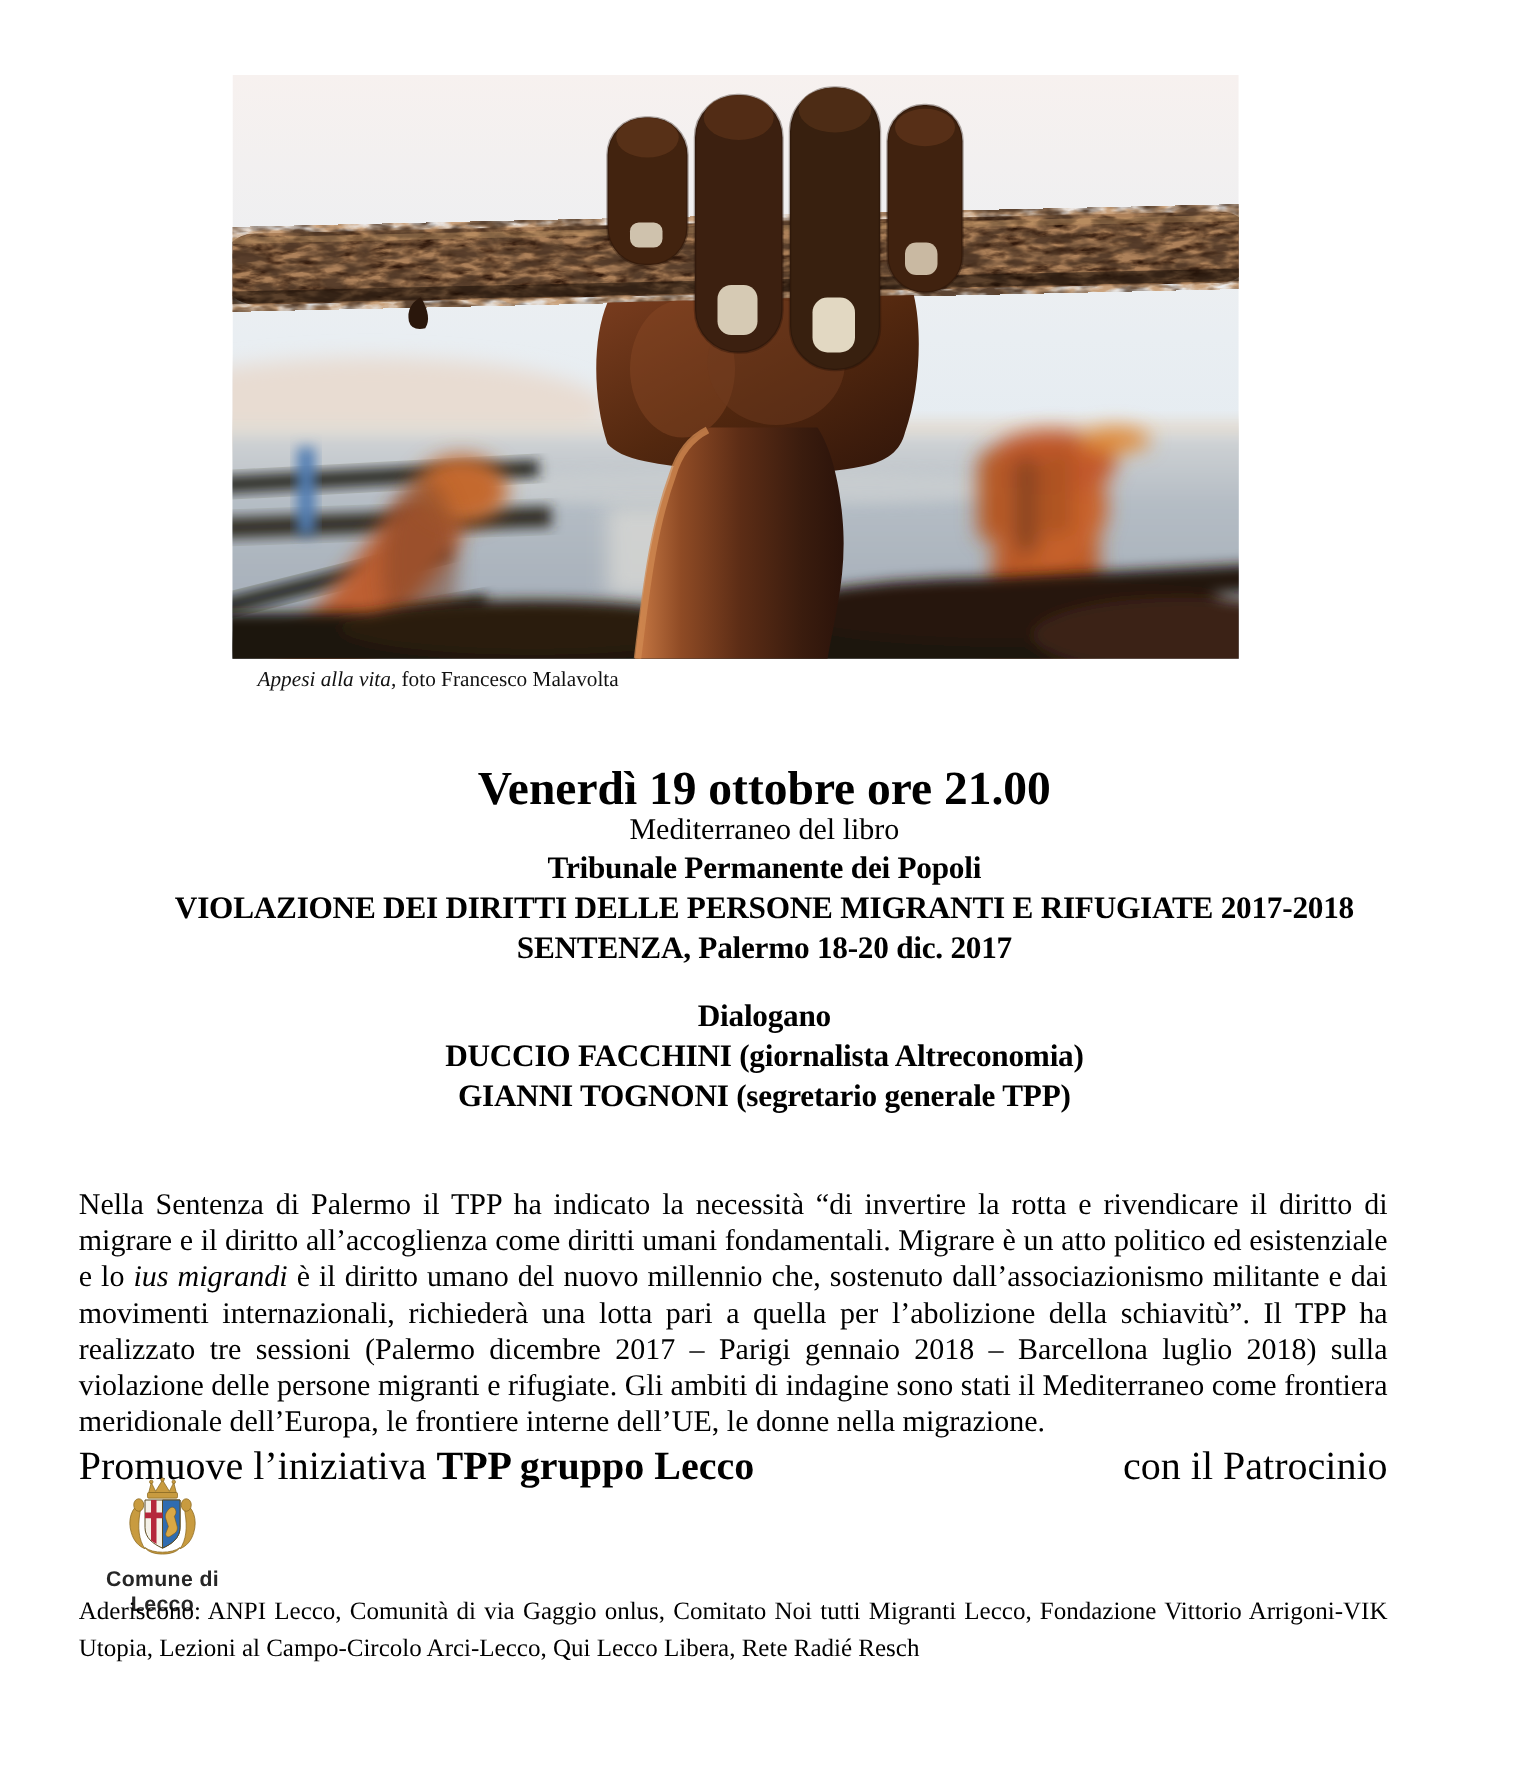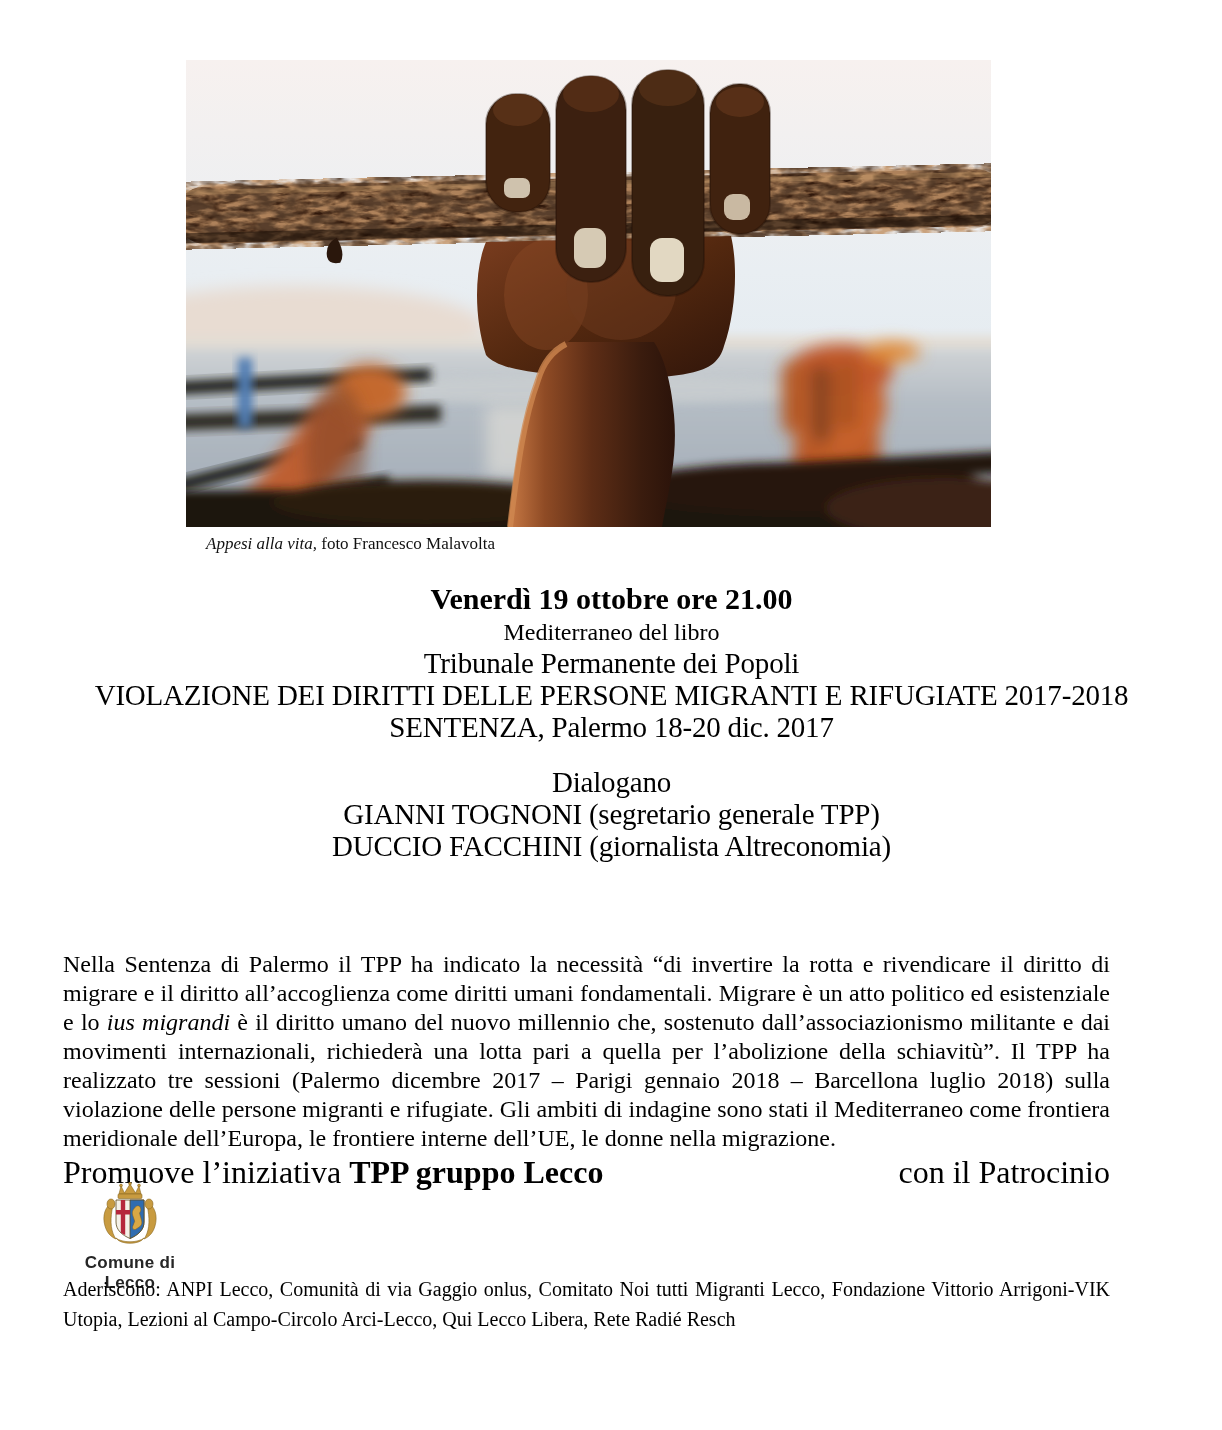--- a/index.html
+++ b/index.html
@@ -6,24 +6,24 @@
   body { width:1222px; height:1430px; font-family:"Liberation Serif", serif; color:#000; }
   .page { position:relative; width:1222px; height:1430px; background:#fff; overflow:hidden; }
 
   .photo { position:absolute; left:186px; top:60px; width:805px; height:467px; }
   .photo svg { display:block; }
 
   .caption { position:absolute; left:190px; top:534px; font-size:17px; color:#111;margin-left:16px; }
   .caption .it { font-style:italic; }
 
   .headings { position:absolute; left:63px; top:581px; width:1097px; text-align:center; }
-  .h1    { font-size:30px; font-weight:bold; line-height:36px; }
+  .h1    { font-size:38px; font-weight:bold; line-height:36px;margin-top:32px; }
   .venue { font-size:20px; line-height:26px; letter-spacing:0.2px; }
   .pres  { font-size:24px; line-height:30px; }
-  .bhead { font-size:29px; font-weight:normal; line-height:32px; letter-spacing:-0.2px; }
+  .bhead { font-size:25px; font-weight:bold; line-height:32px; letter-spacing:-0.2px; }
   .gap   { margin-top:23px; }
 
   .paragraph { position:absolute; left:63px; top:950px; width:1047px;
                font-size:24px; line-height:29px; text-align:justify; }
   .paragraph .it { font-style:italic; }
 
   .promuove { position:absolute; left:63px; top:1158px; width:1047px;
               font-size:32px; line-height:29px; display:flex;
               justify-content:space-between; align-items:baseline; }
   .promuove b { font-weight:bold; }
@@ -174,22 +174,22 @@
     <span class="it">Appesi alla vita,</span><span> foto Francesco Malavolta</span>
   </div>
 
   <div class="headings">
     <div class="h1">Venerdì 19 ottobre ore 21.00</div>
     <div class="pres">Mediterraneo del libro</div>
     <div class="bhead">Tribunale Permanente dei Popoli</div>
     <div class="bhead">VIOLAZIONE DEI DIRITTI DELLE PERSONE MIGRANTI E RIFUGIATE 2017-2018</div>
     <div class="bhead">SENTENZA, Palermo 18-20 dic. 2017</div>
     <div class="bhead gap">Dialogano</div>
+    <div class="bhead">DUCCIO FACCHINI (giornalista Altreconomia)</div>
     <div class="bhead">GIANNI TOGNONI (segretario generale TPP)</div>
-    <div class="bhead">DUCCIO FACCHINI (giornalista Altreconomia)</div>
   </div>
 
   <div class="paragraph">
     <span>Nella Sentenza di Palermo il TPP ha indicato la necessità “di invertire la rotta e rivendicare il diritto di migrare e il diritto all’accoglienza come diritti umani fondamentali. Migrare è un atto politico ed esistenziale e lo </span><span class="it">ius migrandi</span><span> è il diritto umano del nuovo millennio che, sostenuto dall’associazionismo militante e dai movimenti internazionali, richiederà una lotta pari a quella per l’abolizione della schiavitù”. Il TPP ha realizzato tre sessioni (Palermo dicembre 2017 – Parigi gennaio 2018 – Barcellona luglio 2018) sulla violazione delle persone migranti e rifugiate. Gli ambiti di indagine sono stati il Mediterraneo come frontiera meridionale dell’Europa, le frontiere interne dell’UE, le donne nella migrazione.</span>
   </div>
 
   <div class="promuove">
     <span><span>Promuove l’iniziativa </span><b>TPP gruppo Lecco</b></span>
     <span>con il Patrocinio</span>
   </div>

